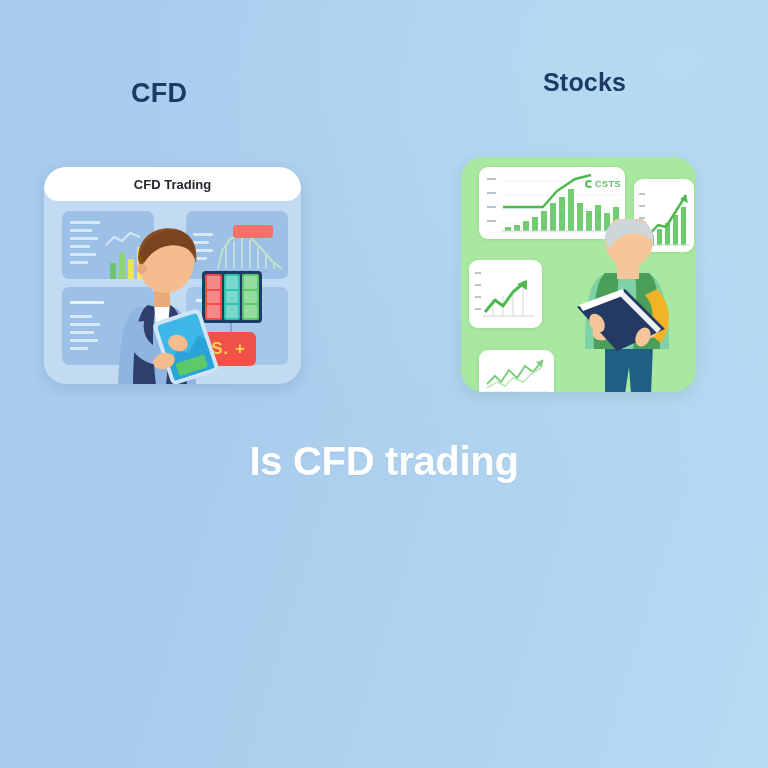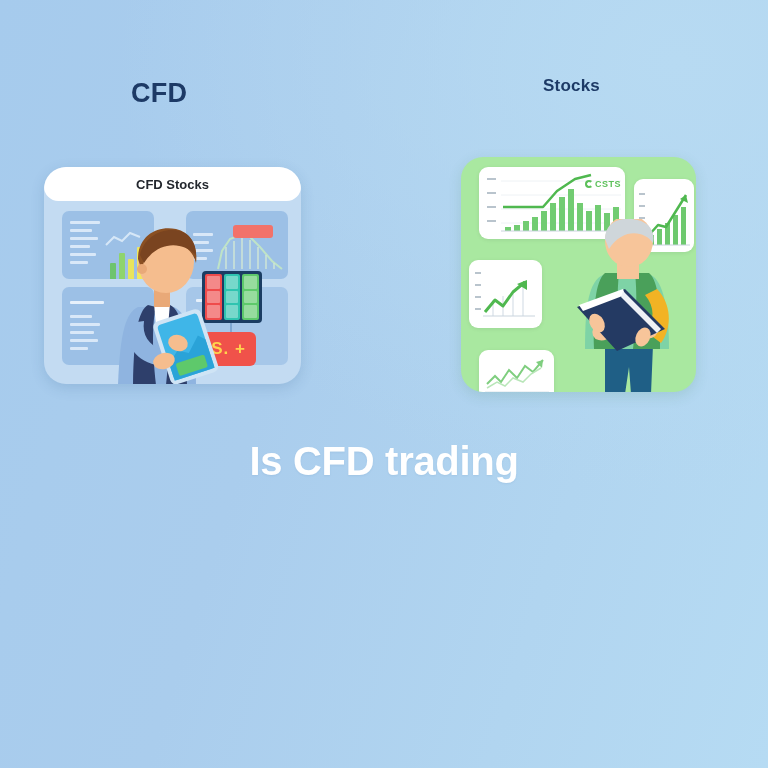--- a/index.html
+++ b/index.html
@@ -20,21 +20,21 @@
 
   
   .heading{
     position:absolute;
     font-weight:bold;
     color:#1d3a66;
     letter-spacing:.2px;
     white-space:nowrap;
   }
   #cfd-heading{ left:131px; top:78px; font-size:27px; }
-  #stocks-heading{ left:543px; top:76px; font-size:17px; }
+  #stocks-heading{ left:543px; top:68px; font-size:25px; }
 
   
   .illus-card{ position:absolute; overflow:hidden; }
 
   
   #cfd-card{
     left:44px; top:167px; width:257px; height:217px;
     border-radius:22px;
     background:#c3dbf2;
     box-shadow:0 4px 14px rgba(40,80,130,.16);
@@ -123,21 +123,21 @@
 <body>
 
 <div id="stage">
 
   <div class="heading" id="cfd-heading">CFD</div>
   <div class="heading" id="stocks-heading">Stocks</div>
 
   <div class="illus-card" id="cfd-card">
 
     <div id="cfd-header">
-      <span id="cfd-header-title">CFD Stocks</span>
+      <span id="cfd-header-title">CFD Trading</span>
     </div>
 
     <div class="cfd-panel" id="cfd-panel-tl">
       <div class="bar-line" style="left:8px;top:10px;width:30px"></div>
       <div class="bar-line" style="left:8px;top:18px;width:22px"></div>
       <div class="bar-line" style="left:8px;top:26px;width:28px"></div>
       <div class="bar-line" style="left:8px;top:34px;width:20px"></div>
       <div class="bar-line" style="left:8px;top:42px;width:26px"></div>
       <div class="bar-line" style="left:8px;top:50px;width:18px"></div>
       <svg width="92" height="68" style="position:absolute;left:0;top:0">

